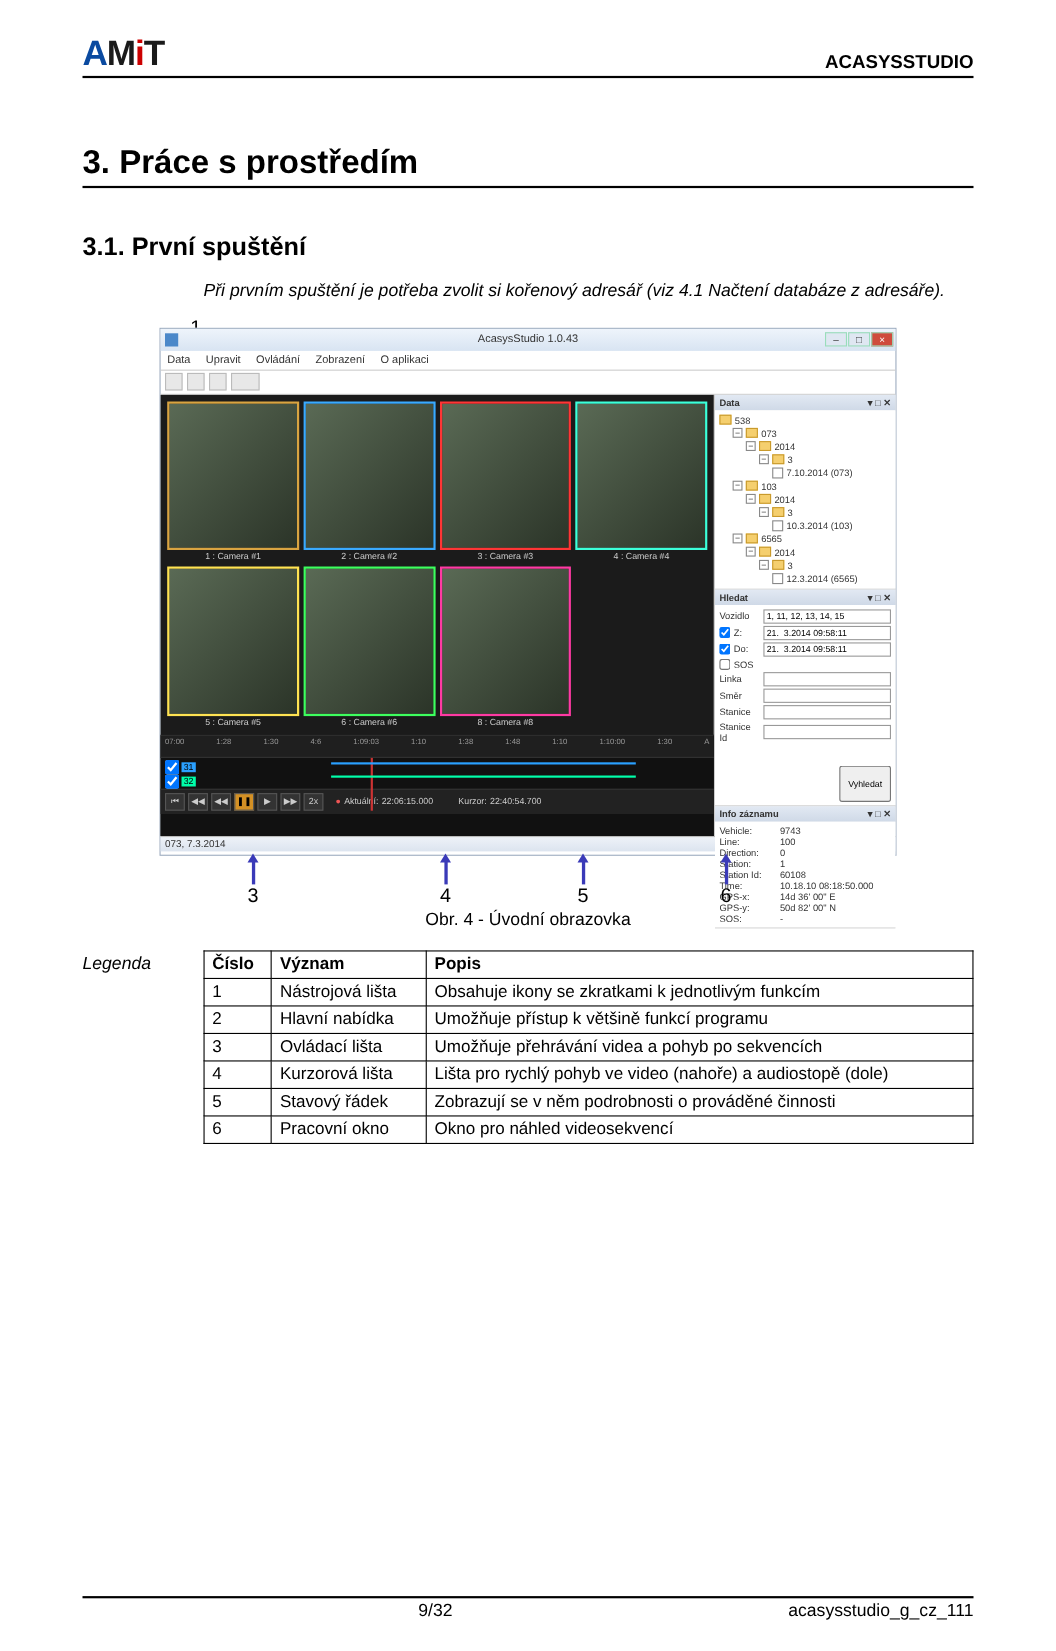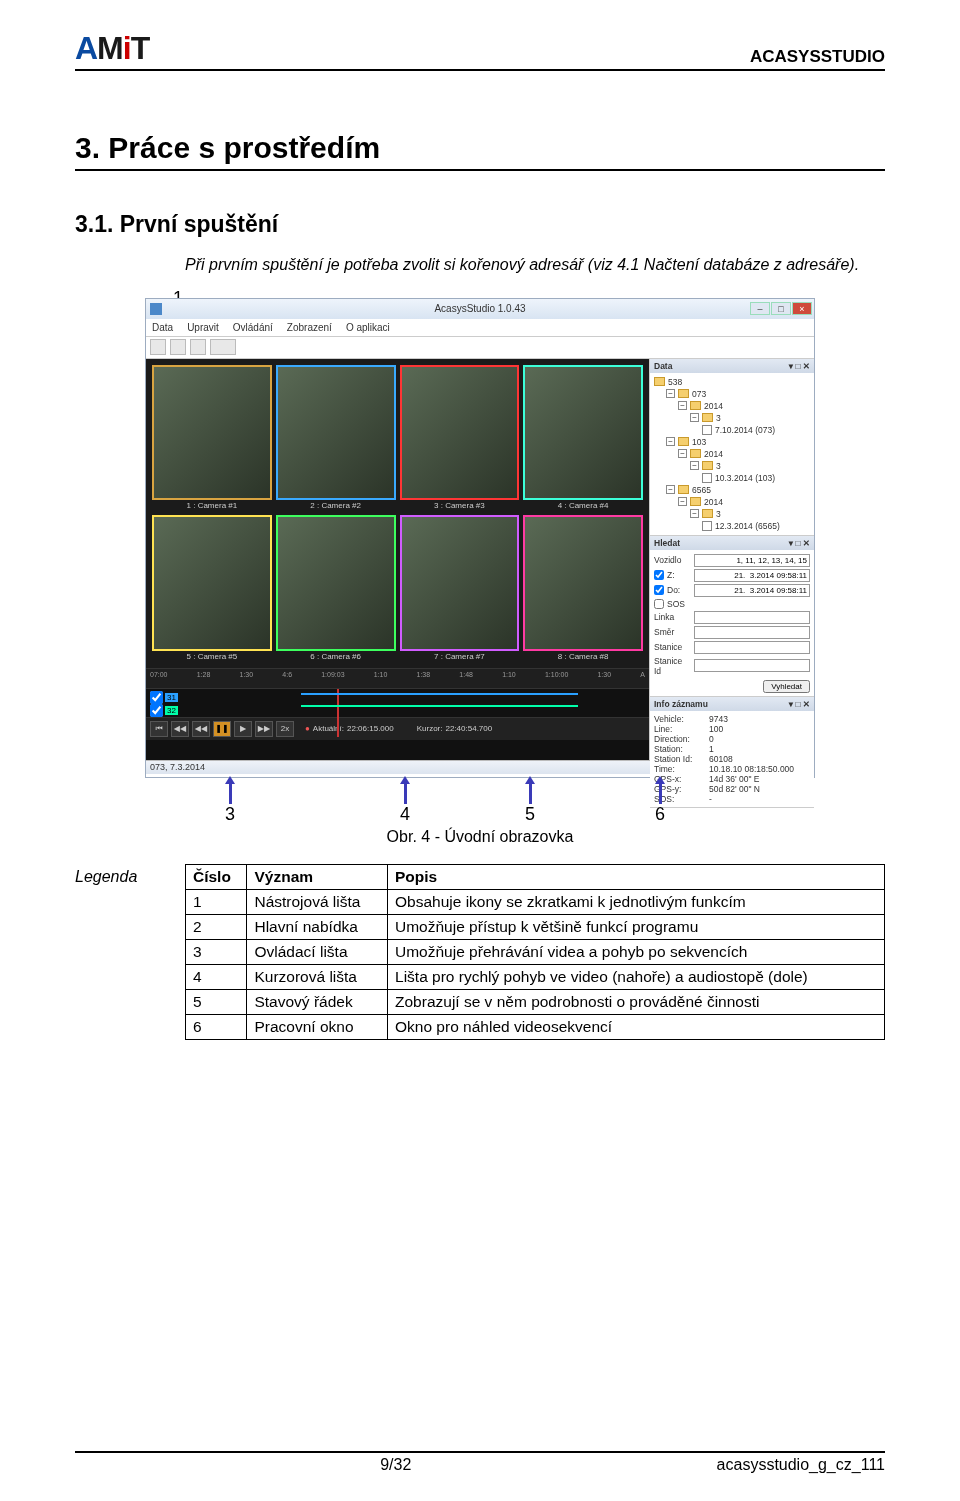--- a/index.html
+++ b/index.html
@@ -63,24 +63,24 @@
   .panel-head { background:linear-gradient(#e2e9f3,#cfd9e7); padding:2px 4px; font-weight:bold; display:flex; justify-content:space-between; }
   .panel-body { padding:3px 4px; background:#fff; }
   .tree-row { display:flex; align-items:center; gap:3px; padding:1px 0; }
   .tree-row .pm { width:9px; height:9px; border:1px solid #888; font-size:8px; line-height:7px; text-align:center; }
   .tree-row .fld { width:11px; height:9px; background:#f5cf6e; border:1px solid #c99a2c; }
   .tree-indent1 { padding-left:12px; }
   .tree-indent2 { padding-left:24px; }
   .tree-indent3 { padding-left:36px; }
   .form-row { display:flex; align-items:center; gap:3px; padding:1px 0; }
   .form-row label { width:40px; }
-  .form-row input[type=text] { flex:1; height:13px; font-size:8px; padding:0 2px; border:1px solid #999;text-align:right; }
+  .form-row input[type=text] { flex:1; height:13px; font-size:8px; padding:0 2px; border:1px solid #999; }
   .form-row input[type=checkbox] { width:10px; height:10px; }
   .btn-right { text-align:right; padding-top:3px; }
-  .btn-right button { font-size:8px; padding:0 6px; }
+  .btn-right button { font-size:8px; padding:10px 6px;margin-top:16px; }
   .info-row { display:flex; padding:0; }
   .info-row .k { width:55px; color:#333; }
   .status-bar { height:14px; background:linear-gradient(#eef2f8,#dce4ef); font-size:9px; padding:0 4px; display:flex; align-items:center; border-top:1px solid #bbb; }
   
   .bottom-callouts { position:relative; height:34px; margin-top:4px; }
   .bcal { position:absolute; font-size:18px; display:flex; flex-direction:column; align-items:center; top:0; }
   .bcal .arrow-up { width:3px; height:22px; background:#3a3ab8; position:relative; }
   .bcal .arrow-up:before { content:''; position:absolute; top:-6px; left:-4px; border-left:5px solid transparent; border-right:5px solid transparent; border-bottom:8px solid #3a3ab8; }
   .caption { text-align:center; font-size:16px; margin-top:12px; }
   
@@ -167,24 +167,20 @@
             </div>
             <div class="cam">
               <div class="cam-img" style="border-color: rgb(255, 227, 82); background: linear-gradient(135deg, rgb(90, 106, 85), rgb(43, 52, 40));"></div>
               <div class="cam-lbl">5 : Camera #5</div>
             </div>
             <div class="cam">
               <div class="cam-img" style="border-color: rgb(61, 255, 94); background: linear-gradient(135deg, rgb(90, 106, 85), rgb(43, 52, 40));"></div>
               <div class="cam-lbl">6 : Camera #6</div>
             </div>
             <div class="cam">
-              <div class="cam-img" style="border-color: rgb(208, 92, 255); background: linear-gradient(135deg, rgb(90, 106, 85), rgb(43, 52, 40));"></div>
-              <div class="cam-lbl">7 : Camera #7</div>
-            </div>
-            <div class="cam">
               <div class="cam-img" style="border-color: rgb(255, 58, 163); background: linear-gradient(135deg, rgb(90, 106, 85), rgb(43, 52, 40));"></div>
               <div class="cam-lbl">8 : Camera #8</div>
             </div>
           </div>
         <div class="timeline">
           <div class="tl-ruler">
               <span>07:00</span>
               <span>1:28</span>
               <span>1:30</span>
               <span>4:6</span>

